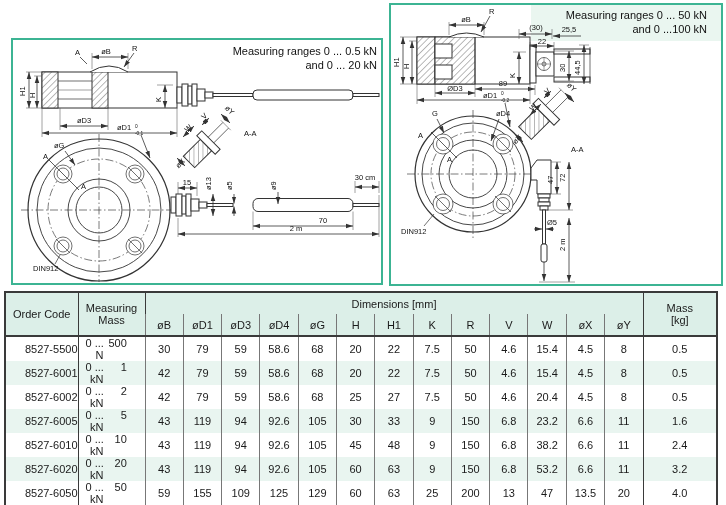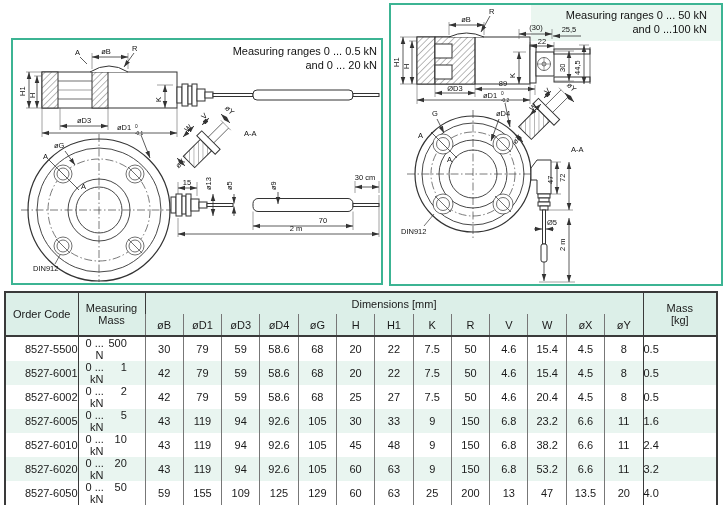--- a/index.html
+++ b/index.html
@@ -17,21 +17,21 @@
   thead tr:last-child th{height:21px;}
   tbody td{height:20.5px;padding:0;text-align:center;}
   tbody tr:nth-child(even){background:#e9f5f0;}
   .b-dark{border-left:1.5px solid #3a3a3a;}
   .dimcell{border-left:1px solid #777;}
   .code-cell{text-align:right;padding-left:14px;}
   .range-cell{text-align:left;padding-left:7px;}
   .r-prefix{display:inline-block;}
   .r-val{display:inline-block;width:23px;text-align:right;}
   .r-unit{display:inline-block;width:18px;text-align:right;}
-  .mass-cell{text-align:left;}
+  .mass-cell{text-align:center;}
   
   .ol{fill:#fff;stroke:#333;stroke-width:1;}
   .thin{fill:none;stroke:#333;stroke-width:0.7;}
   .dl{stroke:#333;stroke-width:0.8;fill:none;}
   .ext{stroke:#555;stroke-width:0.55;fill:none;}
   .cl{stroke:#333;stroke-width:0.65;fill:none;stroke-dasharray:8 2.5 1.5 2.5;}
   .lbl{font-family:"Liberation Sans",sans-serif;font-size:7.5px;fill:#111;}
   .tol{font-family:"Liberation Sans",sans-serif;font-size:4.8px;fill:#111;}
   .mr{font-family:"Liberation Sans",sans-serif;font-size:11px;fill:#111;}
 </style>

